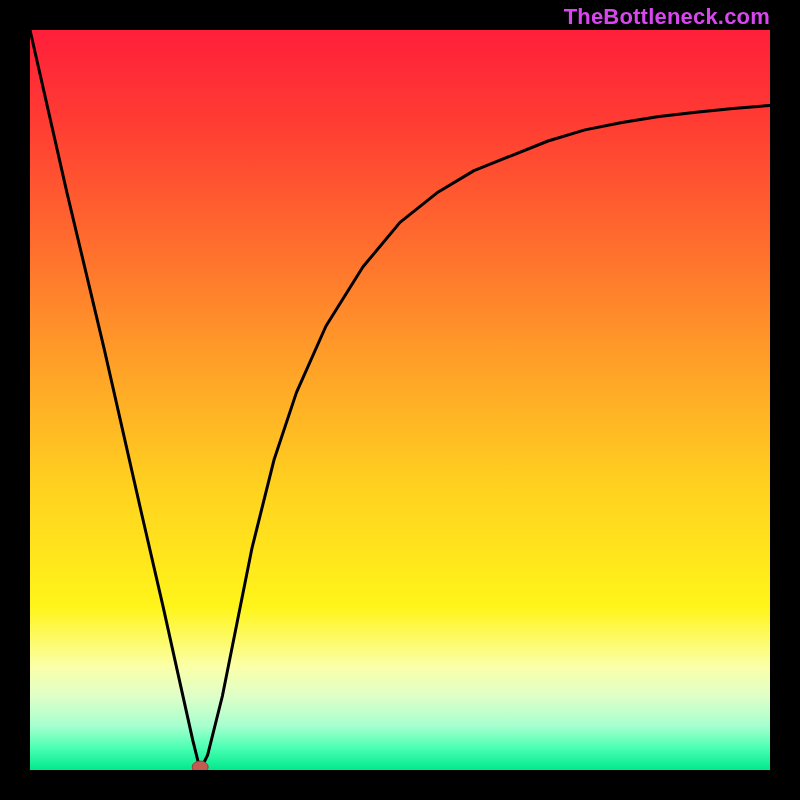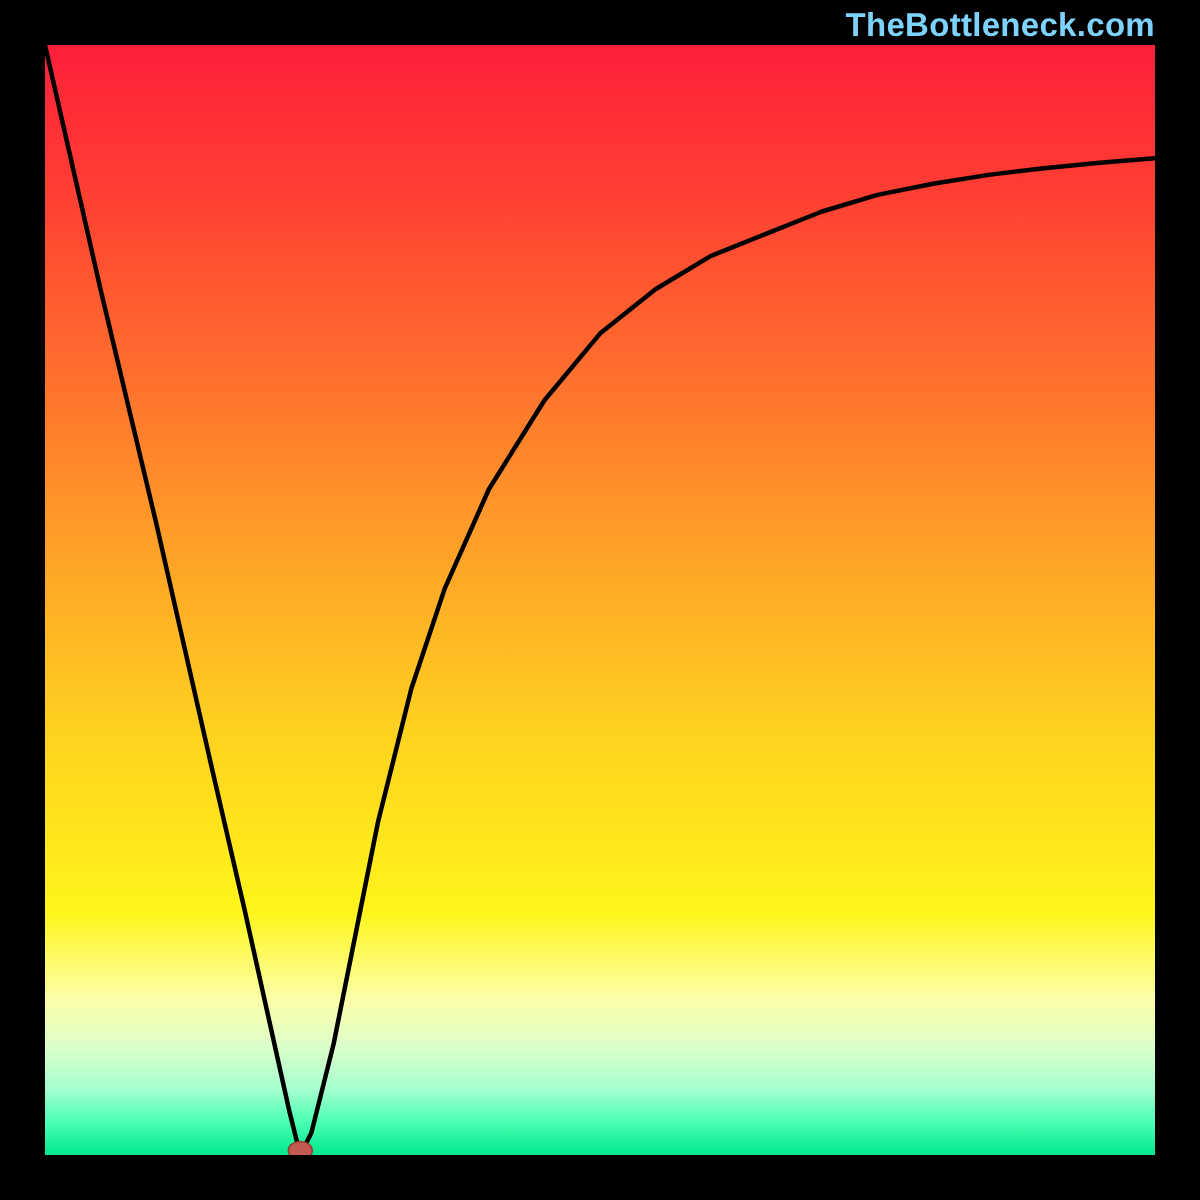--- a/index.html
+++ b/index.html
@@ -23,21 +23,21 @@
     position: absolute;
     left: 0;
     top: 0;
     width: 740px;
     height: 740px;
   }
   .watermark {
     position: absolute;
     top: 4px;
     right: 30px;
-    color: #7dd3fc;
+    color: #d946ef;
     font-size: 22px;
     font-weight: 600;
     letter-spacing: 0.2px;
   }
   svg { display: block; }
 </style>
 </head>
 <body>
 
 <div class="watermark">TheBottleneck.com</div>

